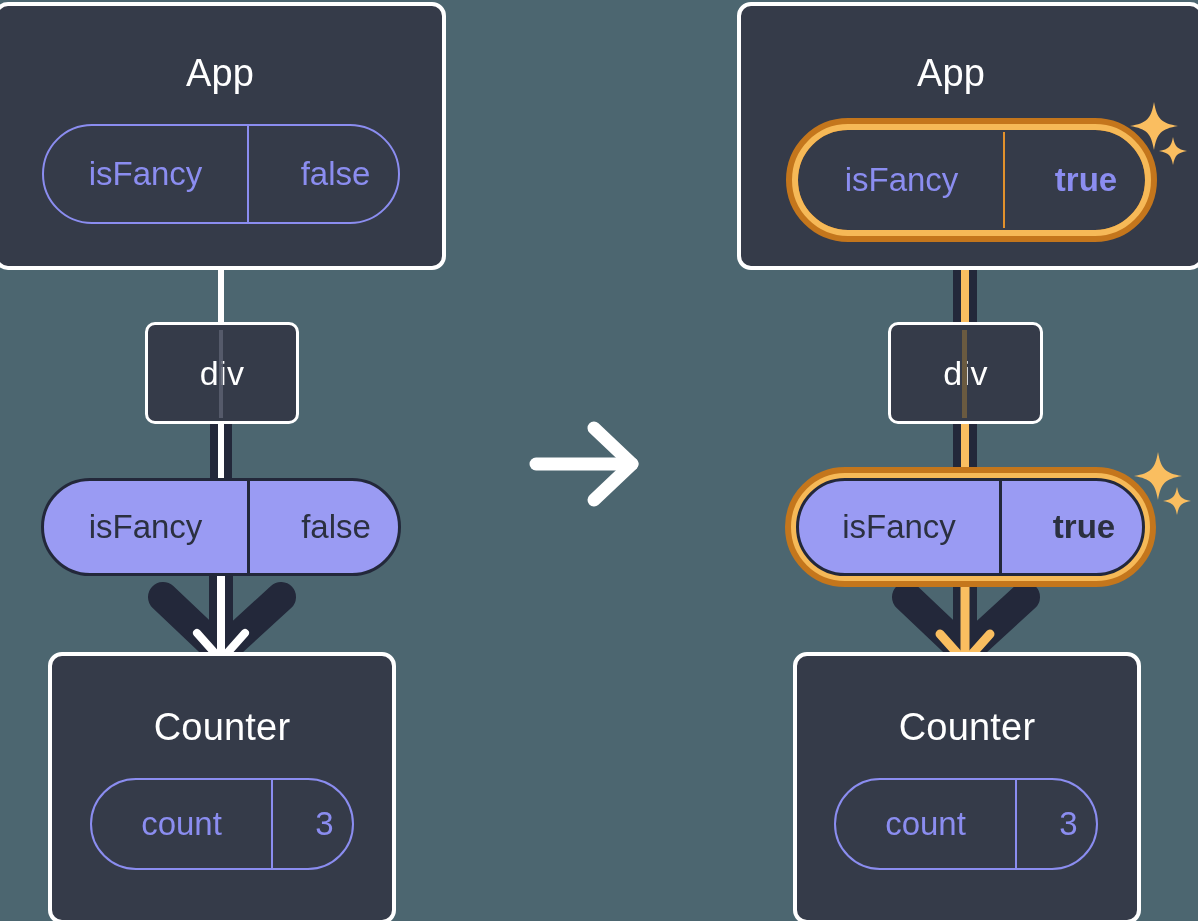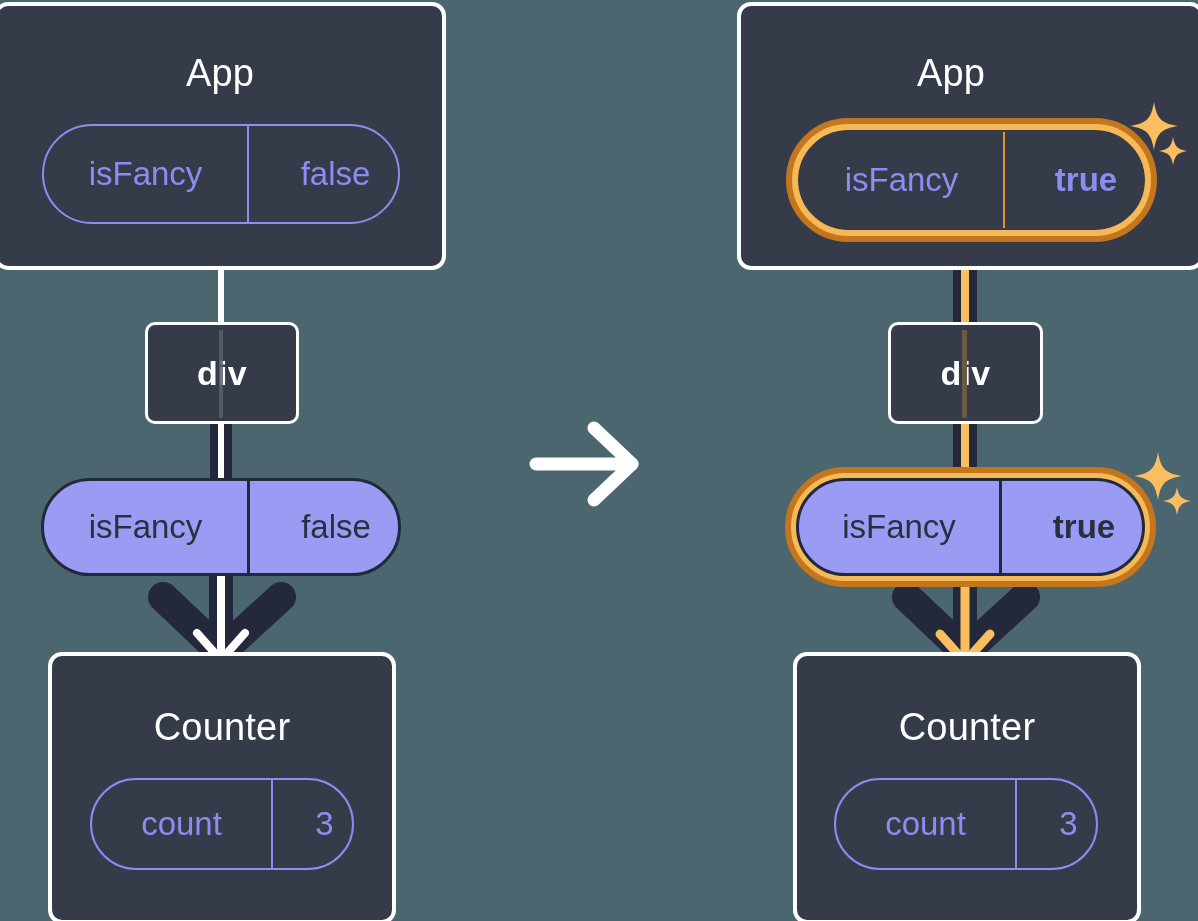--- a/index.html
+++ b/index.html
@@ -47,21 +47,21 @@
     border-radius: 10px;
     box-sizing: border-box;
     z-index: 30;
     display: flex;
     align-items: center;
     justify-content: center;
   }
   .tag-label {
     color: #ffffff;
     font-size: 34px;
-    font-weight: 700;
+    font-weight: 400;
     letter-spacing: 0.3px;
   }
 
   
   .pill {
     position: absolute;
     box-sizing: border-box;
     display: flex;
     align-items: stretch;
     border-radius: 999px;

